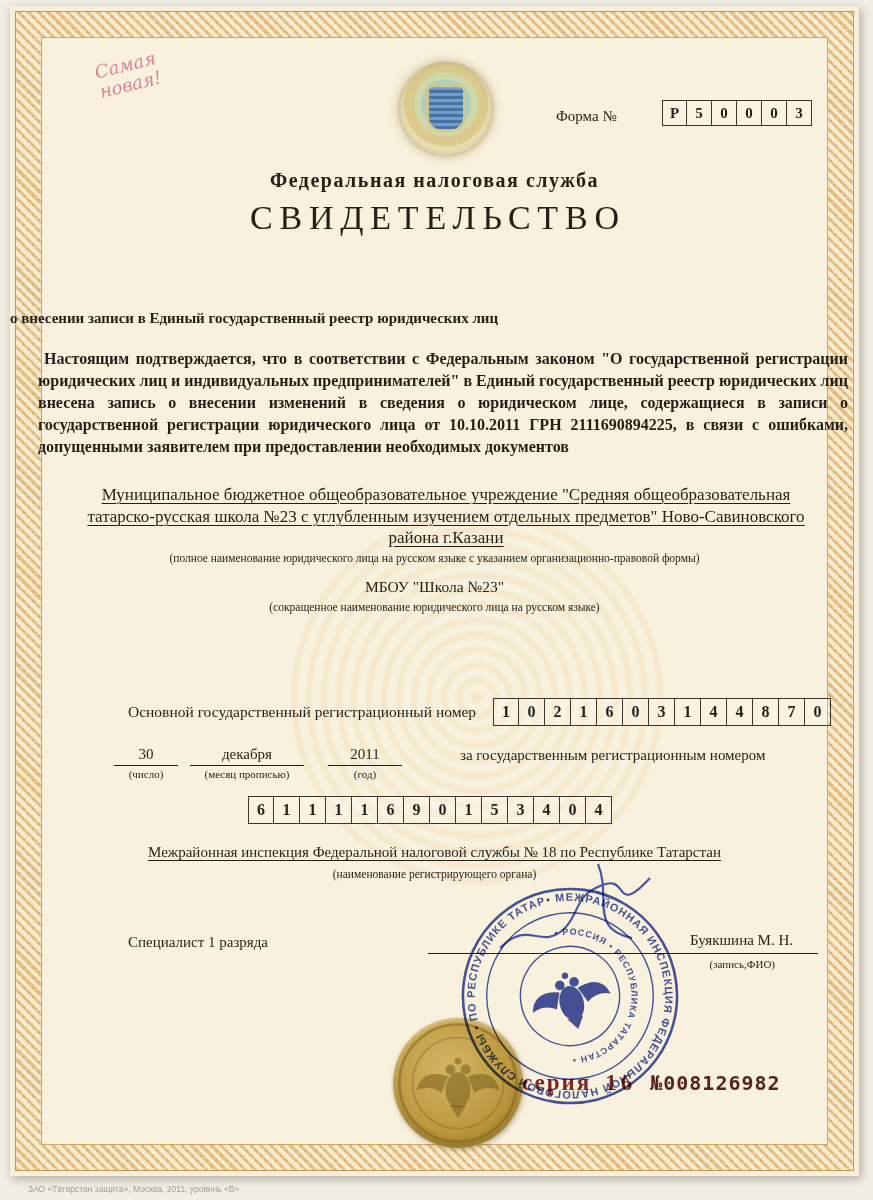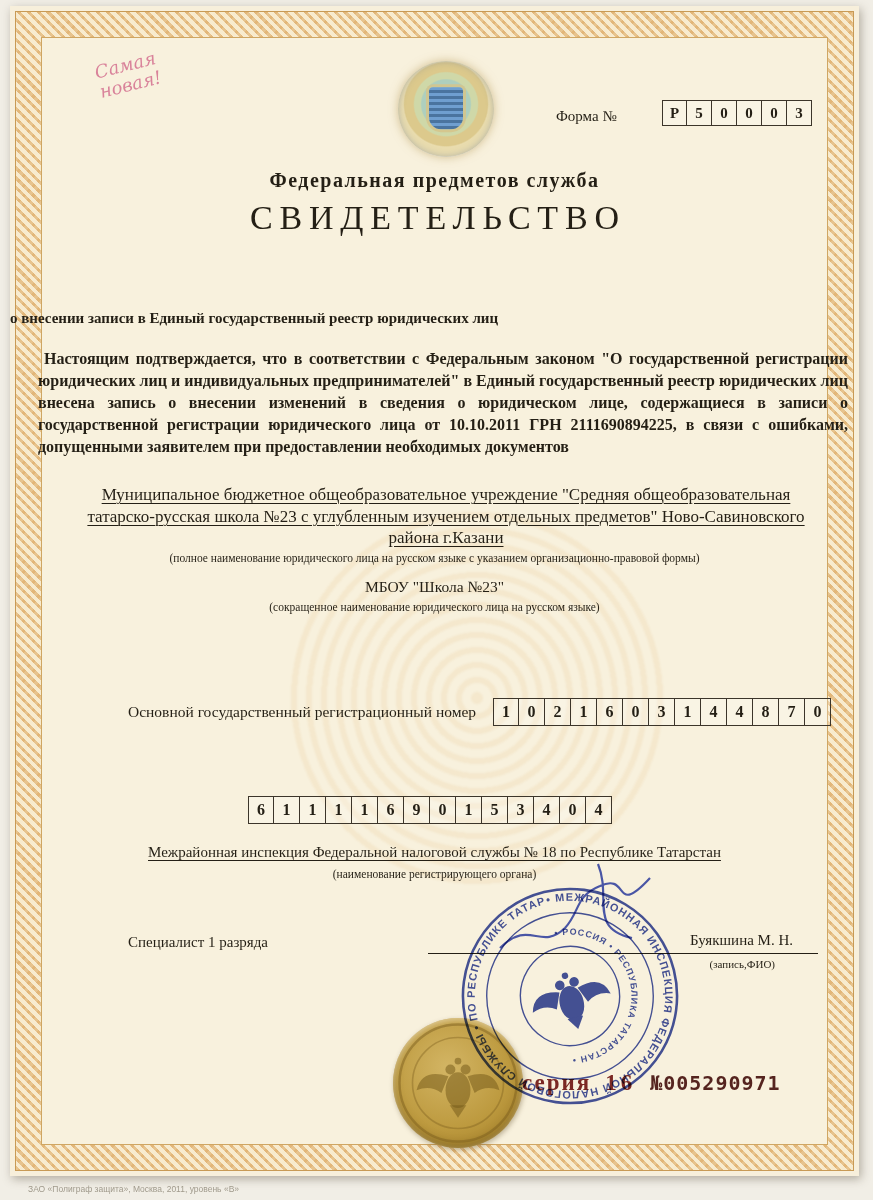--- a/index.html
+++ b/index.html
@@ -131,21 +131,21 @@
     <span class="form-label">Форма №</span>
     <div class="code-box form-box">
         <span class="cell">Р</span>
         <span class="cell">5</span>
         <span class="cell">0</span>
         <span class="cell">0</span>
         <span class="cell">0</span>
         <span class="cell">3</span>
       </div>
 
-    <div class="agency">Федеральная предметов служба</div>
+    <div class="agency">Федеральная налоговая служба</div>
     <div class="title">СВИДЕТЕЛЬСТВО</div>
     <div class="subtitle">о внесении записи в Единый государственный реестр юридических лиц</div>
 
     <div class="para">Настоящим подтверждается, что в соответствии с Федеральным законом "О государственной регистрации юридических лиц и индивидуальных предпринимателей" в Единый государственный реестр юридических лиц внесена запись о внесении изменений в сведения о юридическом лице, содержащиеся в записи о государственной регистрации юридического лица от 10.10.2011 ГРН 2111690894225, в связи с ошибками, допущенными заявителем при предоставлении необходимых документов</div>
 
     <div class="fullname">
       <span class="uline">Муниципальное бюджетное общеобразовательное учреждение "Средняя общеобразовательная татарско-русская школа №23 с углубленным изучением отдельных предметов" Ново-Савиновского района г.Казани</span>
     </div>
     <div class="caption cap-full">(полное наименование юридического лица на русском языке с указанием организационно-правовой формы)</div>
 
@@ -164,20 +164,35 @@
           <span class="cell">3</span>
           <span class="cell">1</span>
           <span class="cell">4</span>
           <span class="cell">4</span>
           <span class="cell">8</span>
           <span class="cell">7</span>
           <span class="cell">0</span>
         </div>
     </div>
 
+    <div class="date-row">
+      <div class="dfield f-day">
+        <span class="dval">30</span>
+        <span class="dcap">(число)</span>
+      </div>
+      <div class="dfield f-month">
+        <span class="dval">декабря</span>
+        <span class="dcap">(месяц прописью)</span>
+      </div>
+      <div class="dfield f-year">
+        <span class="dval">2011</span>
+        <span class="dcap">(год)</span>
+      </div>
+      <span class="grn-intro">за государственным регистрационным номером</span>
+    </div>
 
     <div class="code-box grn-box">
         <span class="cell">6</span>
         <span class="cell">1</span>
         <span class="cell">1</span>
         <span class="cell">1</span>
         <span class="cell">1</span>
         <span class="cell">6</span>
         <span class="cell">9</span>
         <span class="cell">0</span>
@@ -242,18 +257,18 @@
         <path d="M -7 -6 Q -26 -12 -30 4 Q -20 0 -12 6 Z"></path>
         <path d="M 7 -6 Q 26 -12 30 4 Q 20 0 12 6 Z"></path>
         <path d="M -6 15 L 0 24 L 6 15 Z"></path>
         <circle cx="0" cy="-17" r="2.4"></circle>
       </g>
     </svg>
 
     <div class="serial">
       <span class="serial-series">серия</span>
       <span class="serial-series-val">16</span>
-      <span class="serial-number">№005290971</span>
+      <span class="serial-number">№008126982</span>
     </div>
   </div>
 
-  <div class="printer">ЗАО «Полиграф защита», Москва, 2011, уровень «В»</div>
+  <div class="printer">ЗАО «Татарстан защита», Москва, 2011, уровень «В»</div>
 </div>
 
 </body></html>

